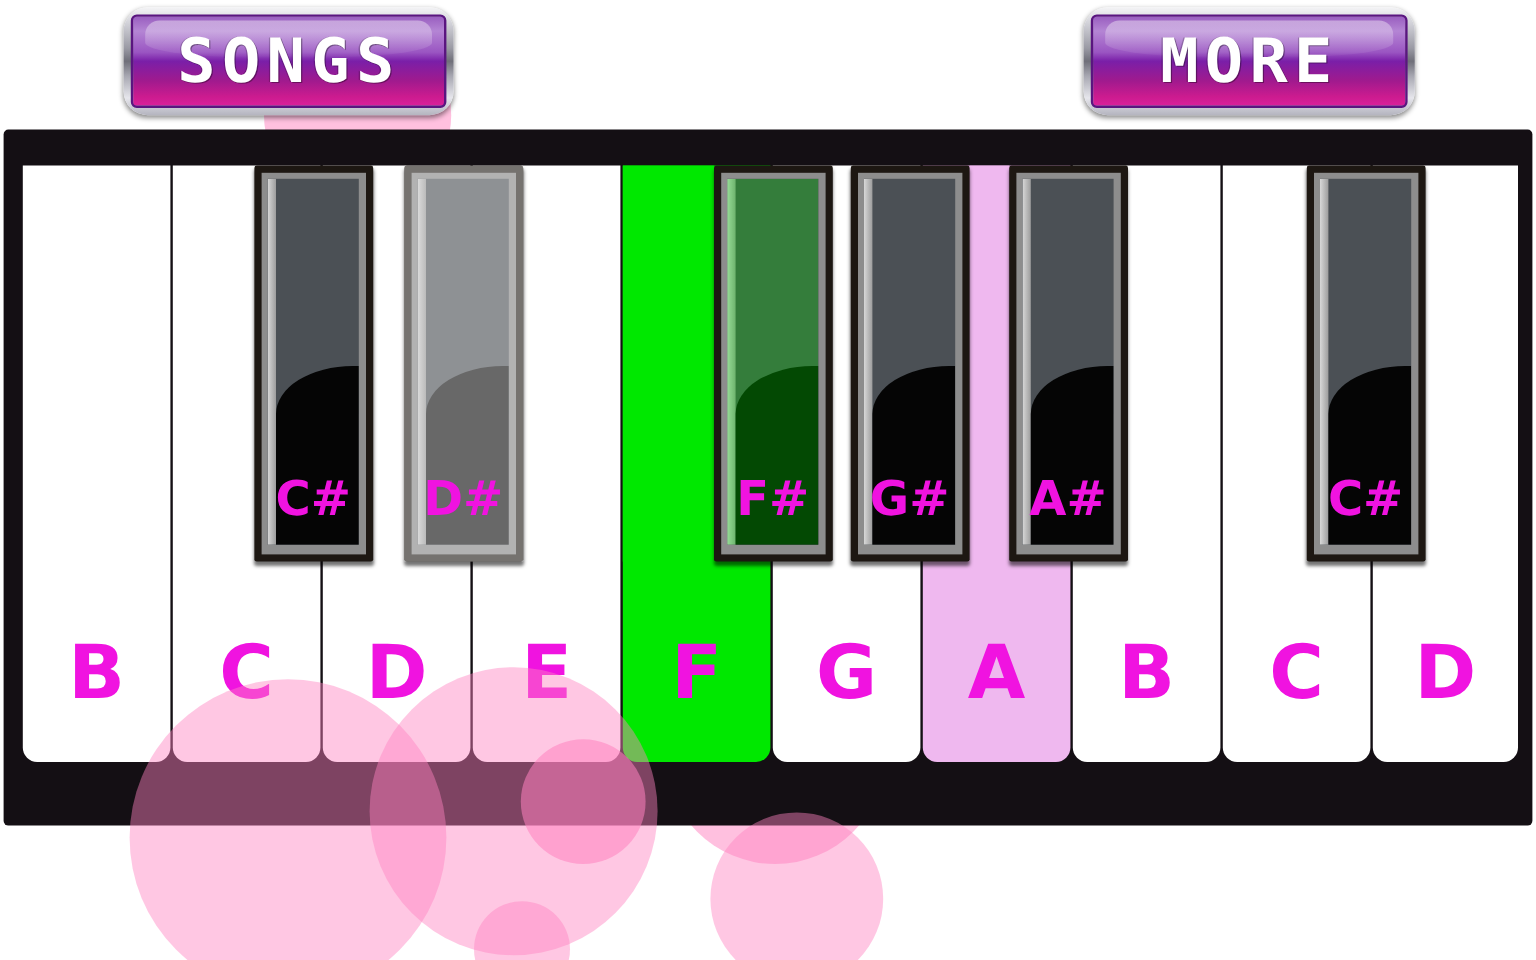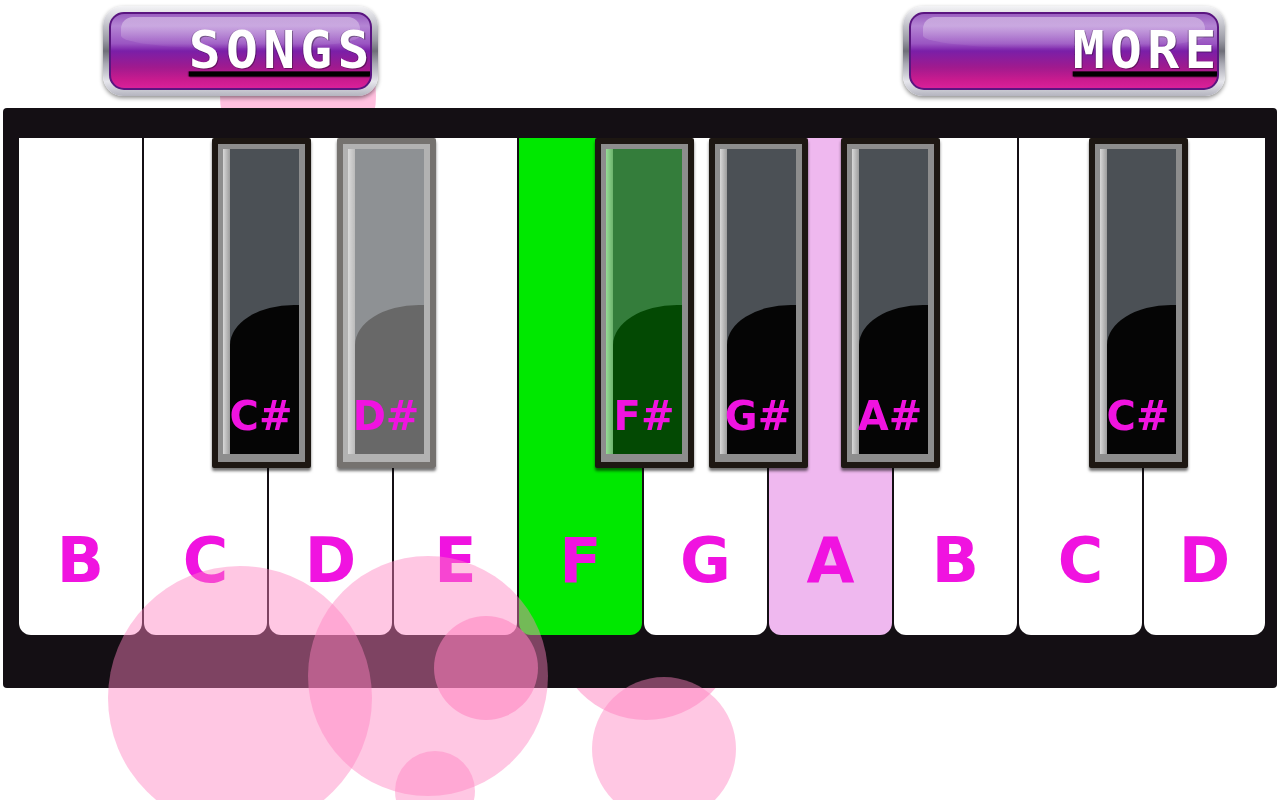--- a/index.html
+++ b/index.html
@@ -45,29 +45,28 @@
     border-radius: 20px;
     padding: 6px;
     background: linear-gradient(180deg,
         #f4f4f6 0%, #cfcfd6 16%, #9a9aa4 38%,
         #6f6f79 50%, #a8a8b2 64%, #e6e6ec 84%, #b4b4bf 100%);
     box-shadow: 0 2px 4px rgba(0,0,0,.45);
     cursor: pointer;
   }
   .btn-inner {
     width: 100%; height: 100%;
-    border-radius: 15px;
+    border-radius: 5px;
     background: linear-gradient(180deg,
         #9a5fc0 0%, #b485d4 16%, #9a55c2 40%,
         #7a1fa8 50%, #a01a8e 72%, #cc1b8f 90%, #d9209a 100%);
-    display: flex; align-items: center; justify-content: flex-end;
+    display: flex; align-items: center; justify-content: center;
     border: 2px solid #5a1580;
     position: relative;
     overflow: hidden;
-    text-decoration: underline;
   }
   .btn-inner::after {
     content: "";
     position: absolute; left: 4%; right: 4%; top: 4%; height: 42%;
     border-radius: 12px 12px 40% 40%;
     background: linear-gradient(180deg, rgba(255,255,255,.40), rgba(255,255,255,.02));
     pointer-events: none;
   }
   .btn-label {
     position: relative; z-index: 2;
@@ -76,21 +75,21 @@
     font-weight: bold;
     font-size: 50px;
     letter-spacing: 5px;
     line-height: 1;
     transform: scaleX(1.06) scaleY(1.02);
     text-shadow: 1px 1px 0 rgba(0,0,0,.35), -1px 0 0 rgba(0,0,0,.2);
     white-space: nowrap;
   }
   #btn-songs { left: 103px; width: 275px; }
   #btn-organ { left: 503px; width: 275px; }
-  #btn-more  { left: 903px; width: 322px; }
+  #btn-more  { left: 903px; width: 276px; }
 
   
   .keyboard-frame {
     position: absolute;
     left: 3px; top: 108px;
     width: 1274px; height: 580px;
     background: #140f14;
     border-radius: 4px;
     z-index: 10;
   }

